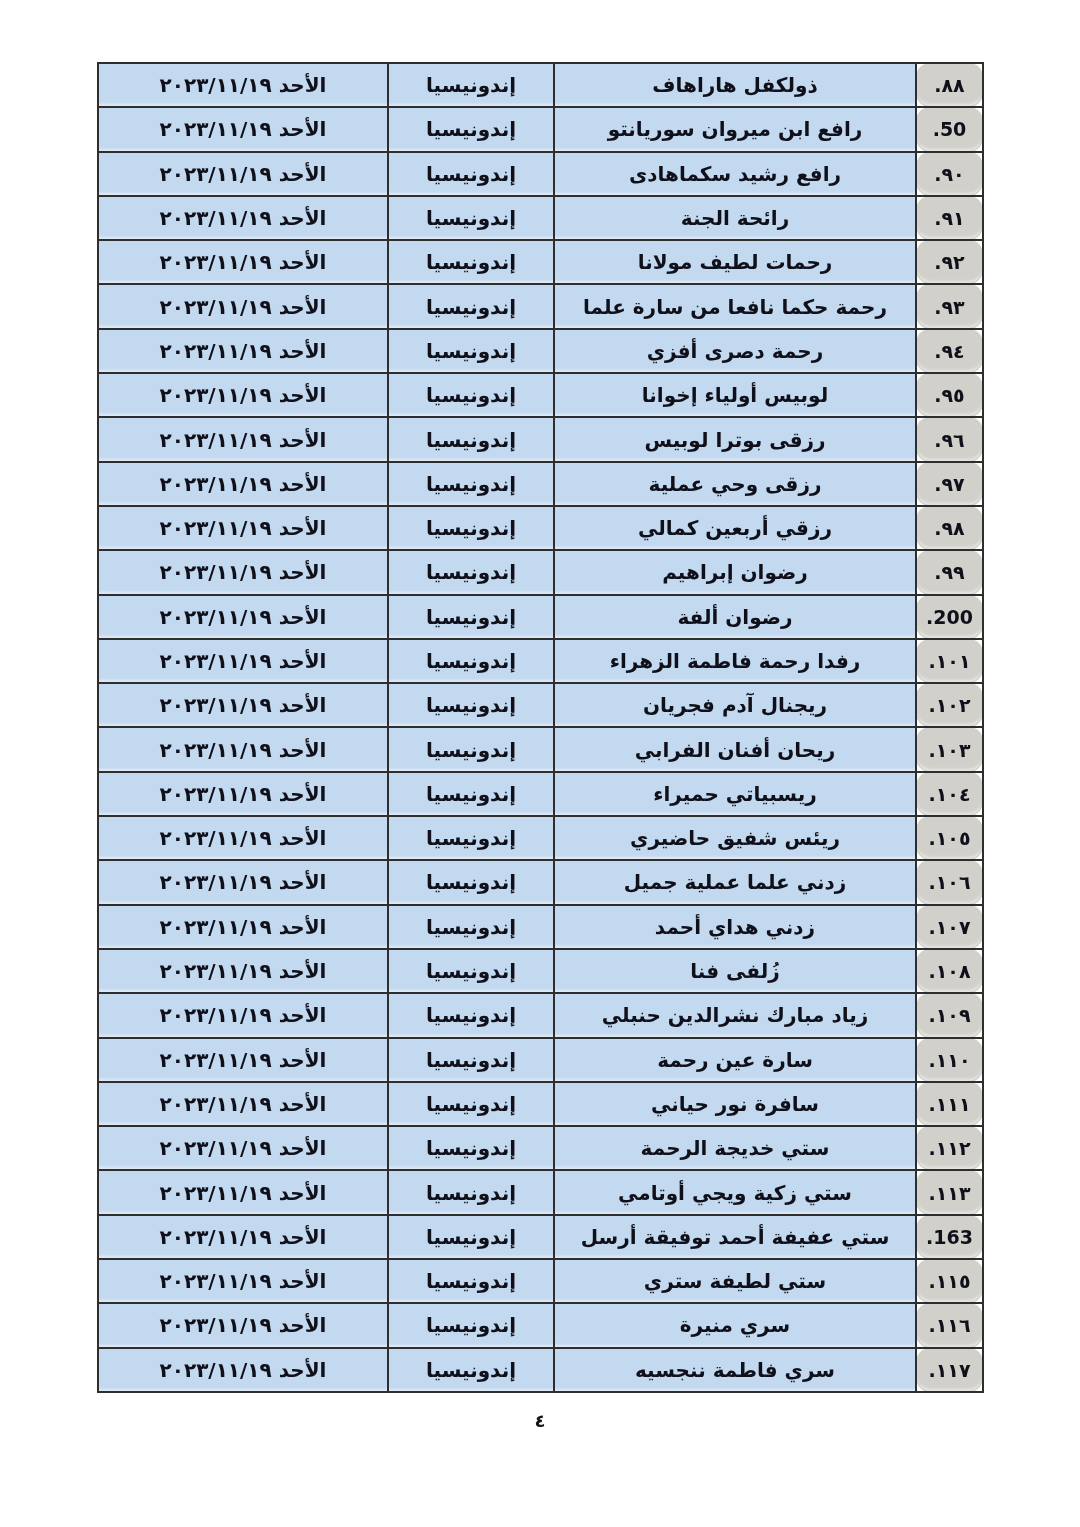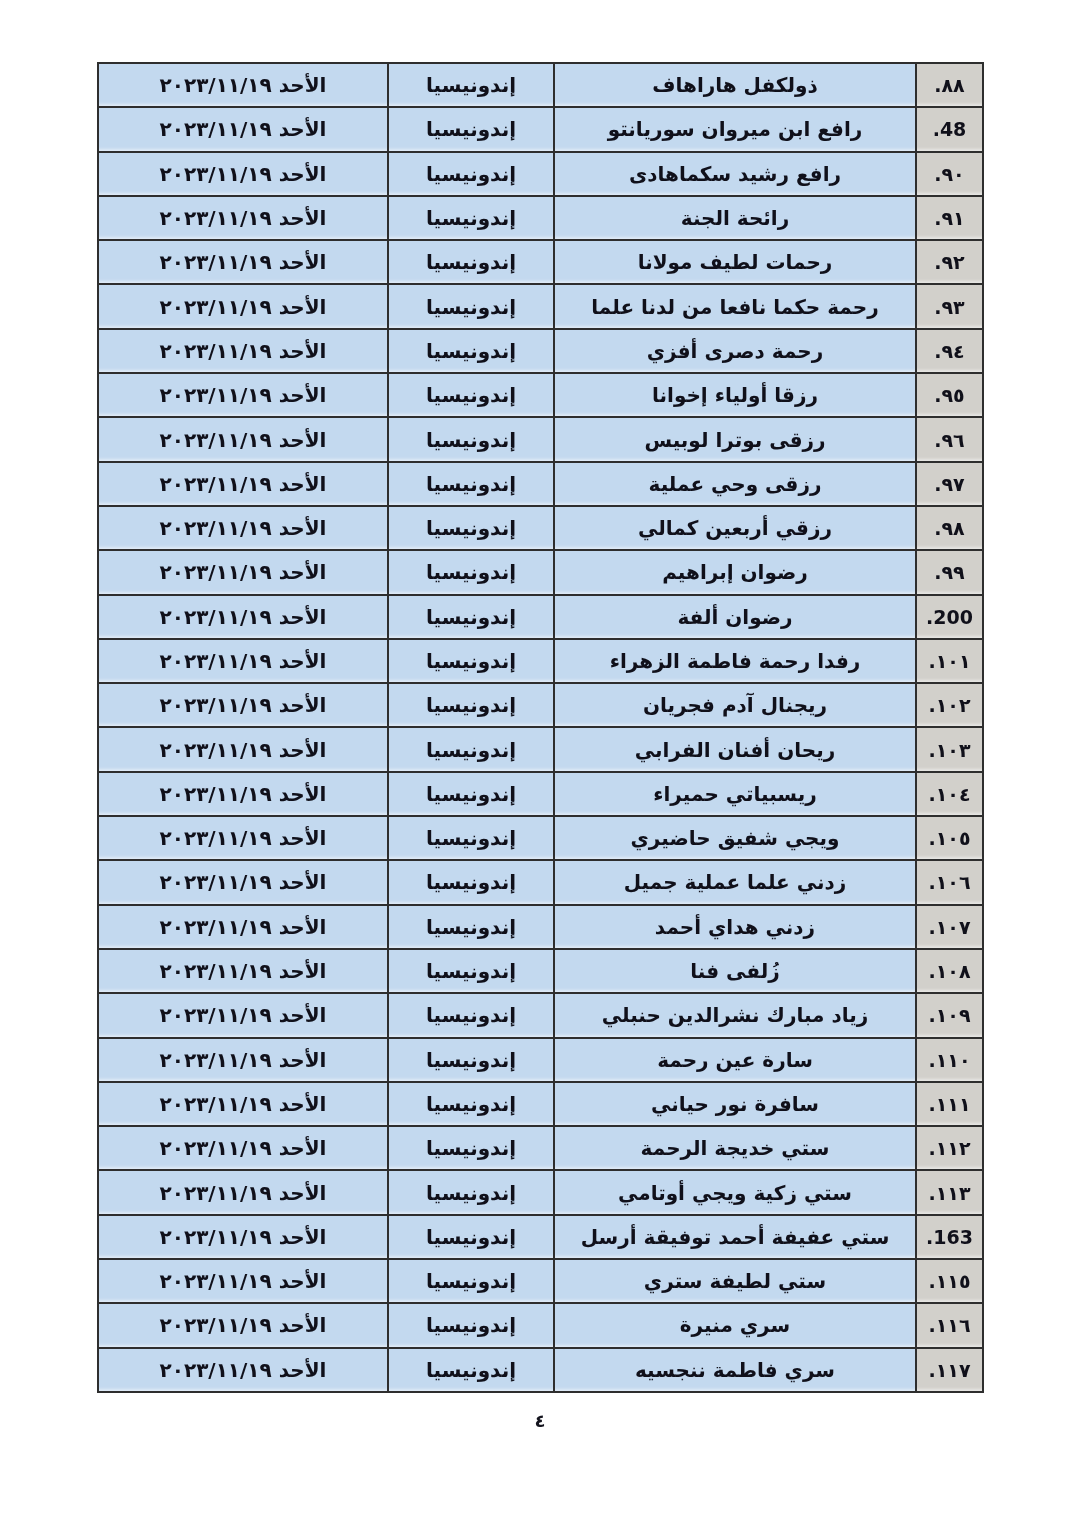--- a/index.html
+++ b/index.html
@@ -33,20 +33,21 @@
     color: #10101a;
     padding: 0 4px;
     overflow: hidden;
     white-space: nowrap;
     
     box-shadow: inset 0 -4px 3px -2px rgba(255,255,255,0.5);
   }
   td.cell-num {
     background: #d2d0cb;
     font-size: 19px;
+    border-radius: 14px;
   }
   td.cell-name,
   td.cell-country,
   td.cell-date {
     background: #c3d9ef;
     font-size: 20px;
   }
   .page-number {
     position: absolute;
     left: 0;
@@ -72,21 +73,21 @@
       <col style="width:290px">
     </colgroup>
     <tbody>
         <tr>
       <td class="cell-num">٨٨.</td>
       <td class="cell-name">ذولكفل هاراهاف</td>
       <td class="cell-country">إندونيسيا</td>
       <td class="cell-date">الأحد ٢٠٢٣/١١/١٩</td>
     </tr>
         <tr>
-      <td class="cell-num">48.</td>
+      <td class="cell-num">50.</td>
       <td class="cell-name">رافع ابن ميروان سوريانتو</td>
       <td class="cell-country">إندونيسيا</td>
       <td class="cell-date">الأحد ٢٠٢٣/١١/١٩</td>
     </tr>
         <tr>
       <td class="cell-num">٩٠.</td>
       <td class="cell-name">رافع رشيد سكماهادى</td>
       <td class="cell-country">إندونيسيا</td>
       <td class="cell-date">الأحد ٢٠٢٣/١١/١٩</td>
     </tr>
@@ -97,33 +98,33 @@
       <td class="cell-date">الأحد ٢٠٢٣/١١/١٩</td>
     </tr>
         <tr>
       <td class="cell-num">٩٢.</td>
       <td class="cell-name">رحمات لطيف مولانا</td>
       <td class="cell-country">إندونيسيا</td>
       <td class="cell-date">الأحد ٢٠٢٣/١١/١٩</td>
     </tr>
         <tr>
       <td class="cell-num">٩٣.</td>
-      <td class="cell-name">رحمة حكما نافعا من لدنا علما</td>
+      <td class="cell-name">رحمة حكما نافعا من سارة علما</td>
       <td class="cell-country">إندونيسيا</td>
       <td class="cell-date">الأحد ٢٠٢٣/١١/١٩</td>
     </tr>
         <tr>
       <td class="cell-num">٩٤.</td>
       <td class="cell-name">رحمة دصرى أفزي</td>
       <td class="cell-country">إندونيسيا</td>
       <td class="cell-date">الأحد ٢٠٢٣/١١/١٩</td>
     </tr>
         <tr>
       <td class="cell-num">٩٥.</td>
-      <td class="cell-name">رزقا أولياء إخوانا</td>
+      <td class="cell-name">لوبيس أولياء إخوانا</td>
       <td class="cell-country">إندونيسيا</td>
       <td class="cell-date">الأحد ٢٠٢٣/١١/١٩</td>
     </tr>
         <tr>
       <td class="cell-num">٩٦.</td>
       <td class="cell-name">رزقى بوترا لوبيس</td>
       <td class="cell-country">إندونيسيا</td>
       <td class="cell-date">الأحد ٢٠٢٣/١١/١٩</td>
     </tr>
         <tr>
@@ -169,21 +170,21 @@
       <td class="cell-date">الأحد ٢٠٢٣/١١/١٩</td>
     </tr>
         <tr>
       <td class="cell-num">١٠٤.</td>
       <td class="cell-name">ريسبياتي حميراء</td>
       <td class="cell-country">إندونيسيا</td>
       <td class="cell-date">الأحد ٢٠٢٣/١١/١٩</td>
     </tr>
         <tr>
       <td class="cell-num">١٠٥.</td>
-      <td class="cell-name">ويجي شفيق حاضيري</td>
+      <td class="cell-name">ريئس شفيق حاضيري</td>
       <td class="cell-country">إندونيسيا</td>
       <td class="cell-date">الأحد ٢٠٢٣/١١/١٩</td>
     </tr>
         <tr>
       <td class="cell-num">١٠٦.</td>
       <td class="cell-name">زدني علما عملية جميل</td>
       <td class="cell-country">إندونيسيا</td>
       <td class="cell-date">الأحد ٢٠٢٣/١١/١٩</td>
     </tr>
         <tr>

